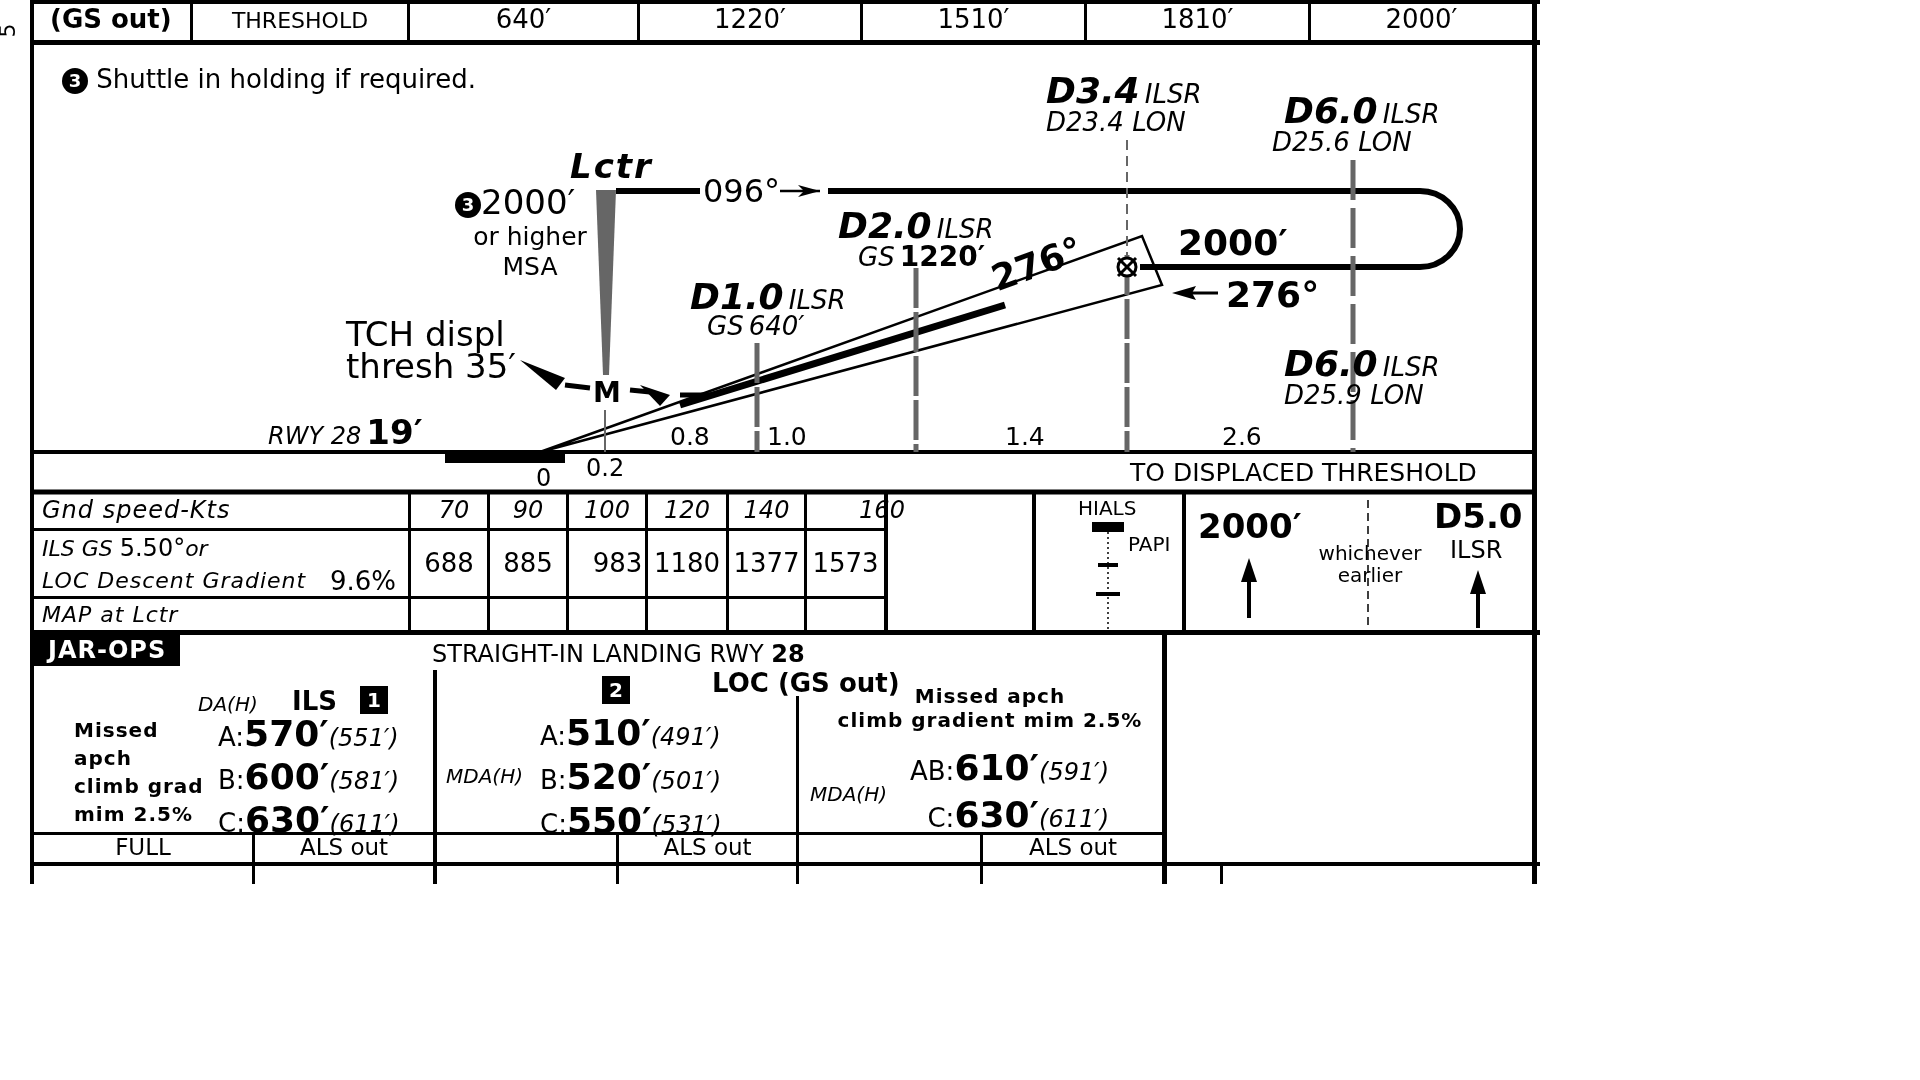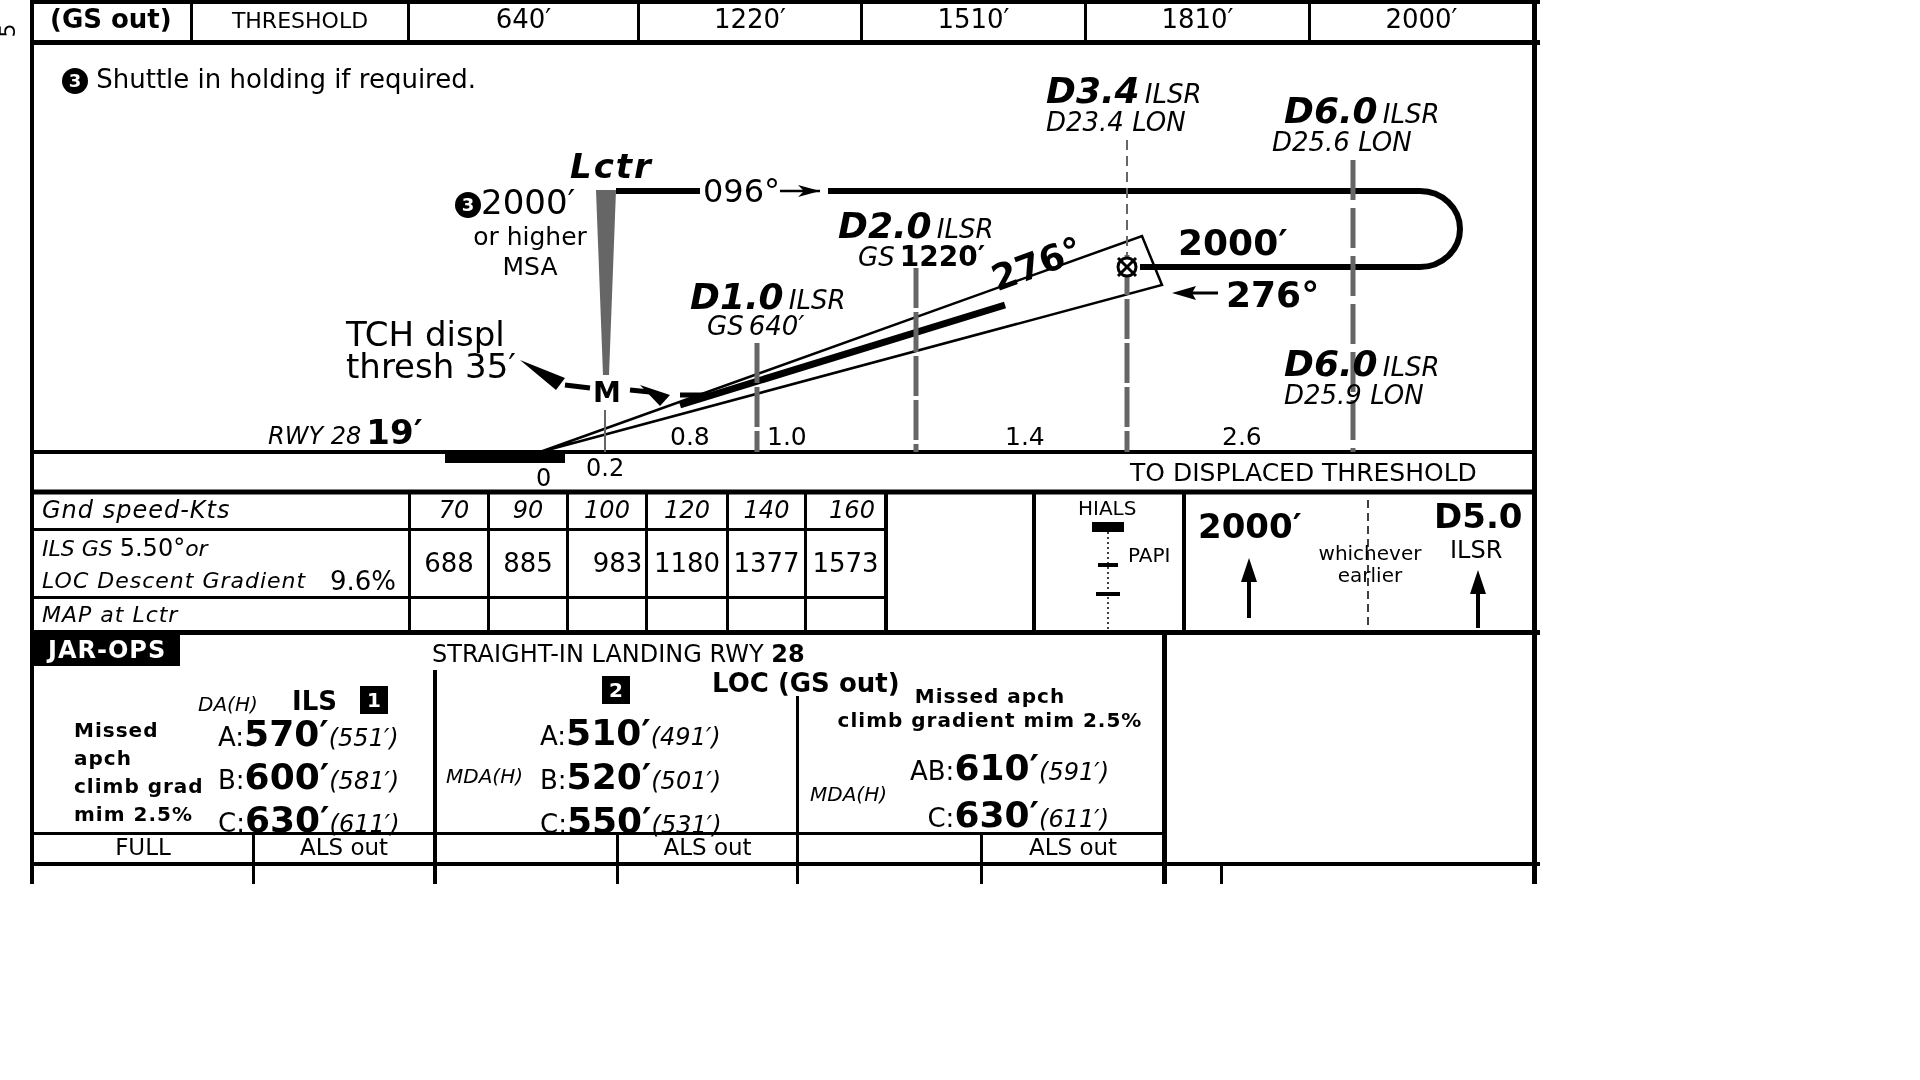--- a/index.html
+++ b/index.html
@@ -179,31 +179,31 @@
   </div>
   <div class="abs it" style="left:12px;top:76px;font-size:22px;letter-spacing:1px;">LOC Descent Gradient</div>
   <div class="abs" style="left:300px;top:74px;font-size:26px;">9.6%</div>
   <div class="abs it" style="left:12px;top:110px;font-size:22px;letter-spacing:1px;">MAP at Lctr</div>
 
   <div class="abs c it" style="left:381px;top:4px;width:86px;font-size:24px;">70</div>
   <div class="abs c it" style="left:460px;top:4px;width:76px;font-size:24px;">90</div>
   <div class="abs c it" style="left:539px;top:4px;width:76px;font-size:24px;">100</div>
   <div class="abs c it" style="left:618px;top:4px;width:78px;font-size:24px;">120</div>
   <div class="abs c it" style="left:699px;top:4px;width:75px;font-size:24px;">140</div>
-  <div class="abs c it" style="left:777px;top:4px;width:90px;font-size:24px;">160</div>
+  <div class="abs c it" style="left:807px;top:4px;width:90px;font-size:24px;">160</div>
 
   <div class="abs c" style="left:381px;top:56px;width:76px;font-size:26px;">688</div>
   <div class="abs c" style="left:460px;top:56px;width:76px;font-size:26px;">885</div>
   <div class="abs c" style="left:539px;top:56px;width:97px;font-size:26px;">983</div>
   <div class="abs c" style="left:618px;top:56px;width:78px;font-size:26px;">1180</div>
   <div class="abs c" style="left:699px;top:56px;width:75px;font-size:26px;">1377</div>
   <div class="abs c" style="left:777px;top:56px;width:77px;font-size:26px;">1573</div>
 
   <div class="abs" style="left:1048px;top:4px;font-size:20px;">HIALS</div>
-  <div class="abs" style="left:1098px;top:51px;font-size:20px;">PAPI</div>
+  <div class="abs" style="left:1098px;top:40px;font-size:20px;">PAPI</div>
 
   <div class="abs b" style="left:1168px;top:14px;font-size:34px;">2000′</div>
   <div class="abs c" style="left:1280px;top:50px;width:120px;font-size:20px;line-height:22px;">
     <div>whichever</div>
     <div>earlier</div>
   </div>
   <div class="abs b" style="left:1404px;top:4px;font-size:34px;">D5.0</div>
   <div class="abs" style="left:1420px;top:44px;font-size:24px;">ILSR</div>
 </div>
 

